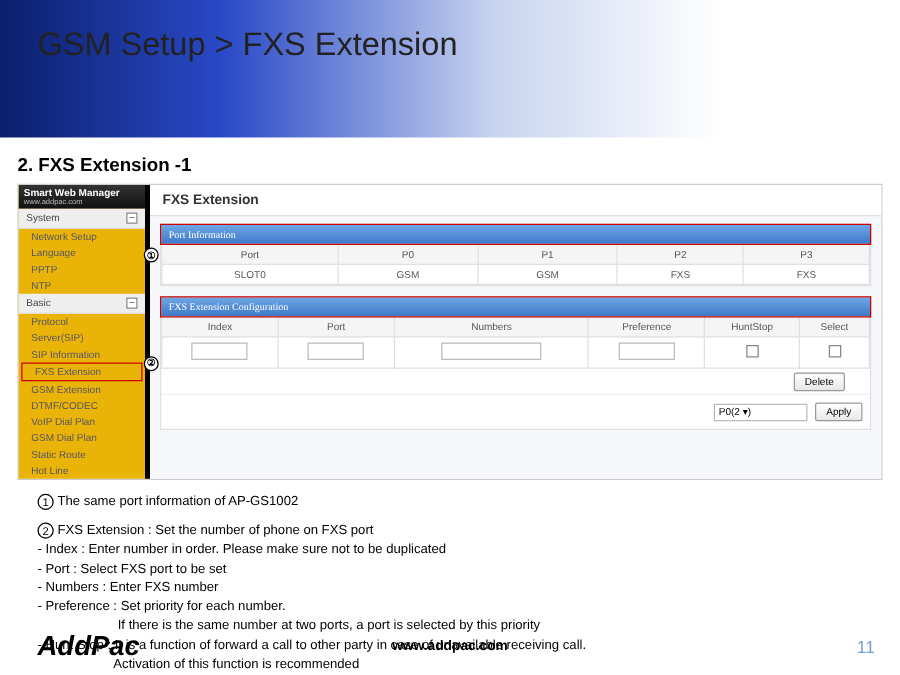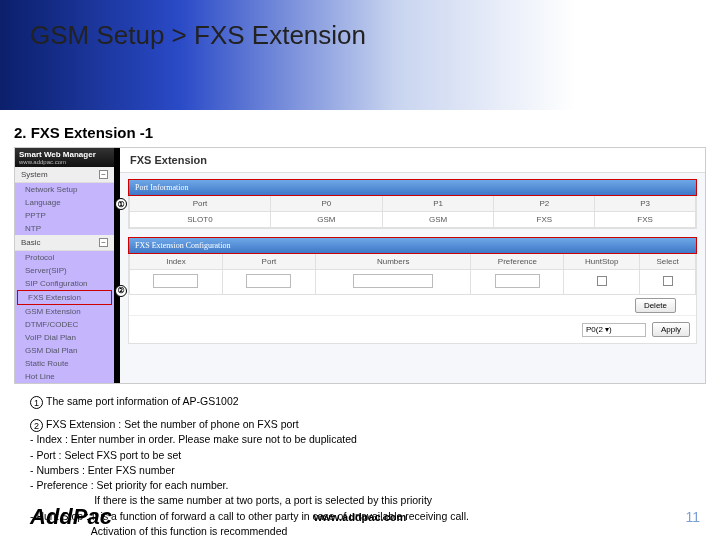--- a/index.html
+++ b/index.html
@@ -1,40 +1,40 @@
 <!DOCTYPE html>
 <html><head>
 <meta charset="utf-8">
 <style>
   * { box-sizing: border-box; margin: 0; padding: 0; }
   body { width: 720px; height: 540px; font-family: Arial, sans-serif; background: #fff; position: relative; }
   .title-bar { background: linear-gradient(to right, #0b1f6b 0%, #2a4ac7 25%, #c8d4ef 55%, #ffffff 80%); height: 110px; padding: 20px 30px; }
   .title { font-size: 26px; color: #222; font-weight: normal; }
   .subtitle { font-size: 15px; font-weight: bold; margin: 14px 0 6px 14px; }
   .app { display: flex; margin: 0 14px; font-size: 9px; border: 1px solid #ccc; }
-  .side { width: 105px; background: #c4b5fd; border-right: 6px solid #000000; }
+  .side { width: 105px; background: #eab308; border-right: 4px solid #000000; }
   .side-top { background: linear-gradient(#333,#111); padding: 2px 4px; }
   .side-top .sw { color: #fff; font-size: 8px; font-weight: bold; }
   .side-top .sub { color: #bbb; font-size: 6px; }
   .grp-title { background: #eee; padding: 3px 6px; font-size: 8px; color: #444; display: flex; justify-content: space-between; border-bottom: 1px solid #ddd; }
   .grp-title .minus { width: 9px; height: 9px; border: 1px solid #888; display: inline-flex; align-items: center; justify-content: center; font-size: 8px; line-height: 1; background: #fff; }
   .side-item { padding: 2px 4px 2px 10px; font-size: 8px; color: #556; cursor: pointer; }
   .side-item.hl { border: 1px solid #c00; margin: 0 2px; }
   .main { flex: 1; background: #f6f7fb; }
   .main-title { background: #fff; border-bottom: 1px solid #ddd; padding: 6px 10px; font-size: 11px; font-weight: bold; color: #333; }
   .panel { margin: 6px 8px 8px 8px; background: #fff; border: 1px solid #e0e0e0; }
   .panel-hdr { background: linear-gradient(#6fa8e6,#3e78c8); color: #fff; font-size: 8px; padding: 3px 6px; position: relative; }
   .panel-hdr.hl { outline: 1px solid #c00; font-family: Liberation Serif, serif; }
   .badge { position: absolute; left: -14px; top: 50%; transform: translateY(-50%); width: 12px; height: 12px; border: 1px solid #000; border-radius: 50%; background: #fff; display: flex; align-items: center; justify-content: center; font-size: 8px; font-weight: bold; }
   .tbl { width: 100%; border-collapse: collapse; font-size: 8px; }
   .tbl th, .tbl td { border: 1px solid #e0e0e0; padding: 3px 4px; text-align: center; color: #555; }
   .tbl th { background: #f5f5f5; font-weight: normal; }
   .cfg-row td { padding: 4px 3px; }
   .inp { width: 45px; height: 14px; border: 1px solid #bbb; display: inline-block; font-size: 8px; padding: 0 2px; }
-  .sel { width: 64px; height: 14px; border: 1px solid #bbb; display: inline-flex; align-items: center; justify-content: space-between; font-size: 8px; padding: 0 3px; }
+  .sel { width: 75px; height: 14px; border: 1px solid #bbb; display: inline-flex; align-items: center; justify-content: space-between; font-size: 8px; padding: 0 3px; }
   .chk { width: 10px; height: 10px; border: 1px solid #888; display: inline-block; }
   .btn { font-size: 8px; padding: 2px 8px; border: 1px solid #999; background: linear-gradient(#fff,#e8e8e8); border-radius: 2px; cursor: pointer; }
   .btm-row { padding: 5px; text-align: center; }
   .btm-row2 { display: flex; align-items: center; justify-content: flex-end; padding: 6px; gap: 6px; border-top: 1px solid #eee; }
   .notes { margin: 10px 22px 0 30px; font-size: 10.5px; line-height: 1.45; color: #000; }
   .circ { display: inline-block; width: 13px; height: 13px; border: 1px solid #000; border-radius: 50%; font-size: 9px; line-height: 12px; text-align: center; margin-right: 3px; vertical-align: -1px; }
   .footer { position: absolute; bottom: 10px; left: 0; width: 100%; display: flex; align-items: center; }
   .logo { font-family: "Arial Black", sans-serif; font-style: italic; font-weight: 900; font-size: 22px; margin-left: 30px; }
   .url { position: absolute; left: 50%; transform: translateX(-50%); font-size: 11px; font-weight: bold; }
   .pg { position: absolute; right: 20px; font-size: 14px; color: #7a9ed3; }
@@ -61,21 +61,21 @@
     <div class="side-item">Network Setup</div>
     <div class="side-item">Language</div>
     <div class="side-item">PPTP</div>
     <div class="side-item">NTP</div>
     <div class="grp-title">
       <span>Basic</span>
       <span class="minus">−</span>
     </div>
     <div class="side-item">Protocol</div>
     <div class="side-item">Server(SIP)</div>
-    <div class="side-item">SIP Configuration</div>
+    <div class="side-item">SIP Information</div>
     <div class="side-item hl">FXS Extension</div>
     <div class="side-item">GSM Extension</div>
     <div class="side-item">DTMF/CODEC</div>
     <div class="side-item">VoIP Dial Plan</div>
     <div class="side-item">GSM Dial Plan</div>
     <div class="side-item">Static Route</div>
     <div class="side-item">Hot Line</div>
   </div>
 
   <div class="main">

